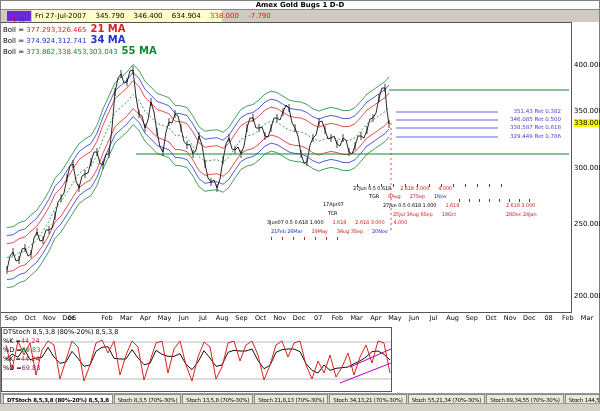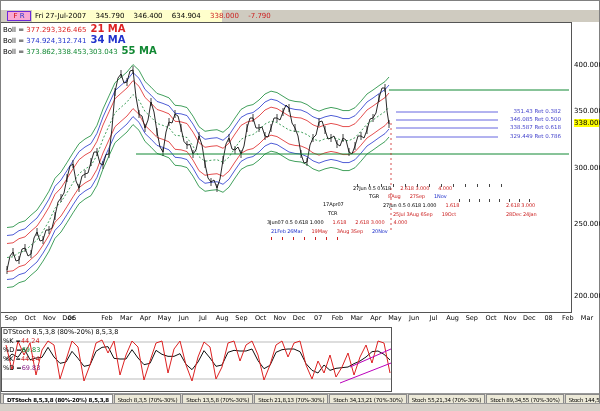--- a/index.html
+++ b/index.html
@@ -1,21 +1,21 @@
 <!DOCTYPE html>
 <html><head>
 <meta charset="utf-8">
 <style>
   * { margin:0; padding:0; box-sizing:border-box; }
   body { font-family:"DejaVu Sans", sans-serif; background:#ffffff; }
   #screen { position:relative; width:600px; height:411px; background:#ffffff; overflow:hidden; }
   #window { position:absolute; left:0; top:0; width:600px; height:403px; border:1px solid #808080; background:#ffffff; }
   #titlebar { position:absolute; left:0; top:0; width:598px; height:9px; background:#ffffff; border-bottom:1px solid #888; text-align:center; font-size:7px; font-weight:bold; line-height:9px; color:#000; }
   #quotebar { position:absolute; left:0; top:9; top:9px; width:598px; height:12px; background:#cfcbc0; }
-  #fr-cell { position:absolute; left:6px; top:1px; width:24px; height:10px; background:#f9a8d4; border:1px solid #6d28d9; font-size:7px; font-weight:normal; line-height:9px; text-align:center; }
+  #fr-cell { position:absolute; left:6px; top:1px; width:24px; height:10px; background:#f9a8d4; border:5px solid #6d28d9; font-size:7px; font-weight:normal; line-height:9px; text-align:center; }
   #quote-strip { position:absolute; left:31px; top:0px; width:190px; height:12px; background:#ffffcc; font-size:7px; line-height:12px; white-space:nowrap; padding-left:3px; }
   #quote-strip span { margin-right:7px;margin-top:44px; }
   #plot { position:absolute; left:0px; top:21px; width:571px; height:291px; border-top:1px solid #555; border-bottom:1px solid #555; border-right:1px solid #555; background:#ffffff; }
   #boll-legend { position:absolute; left:2px; top:23px; font-size:7px; line-height:9px; white-space:nowrap; }
   .boll-row .ma { font-size:10px; font-weight:bold; margin-left:4px; }
   .ylab { position:absolute; left:573px; width:25px; font-size:7px; color:#000; text-align:left; }
   .ylab.hl { background:#ffff00; }
   .retlab { position:absolute; width:62px; font-size:5.5px; color:#4444cc; text-align:right; white-space:nowrap; }
   #month-axis { position:absolute; left:0px; top:312px; width:598px; height:13px; }
   .mlab { position:absolute; top:1px; width:20px; font-size:6.5px; color:#000; text-align:center; }
@@ -29,20 +29,21 @@
   .ann span { margin-right:9px; }
   .tickv { position:absolute; width:1px; height:3px; }
   svg { display:block; }
 </style>
 </head>
 <body>
 
 <div id="screen">
   <div id="window">
 
+    <div id="titlebar">Amex Gold Bugs 1 D-D</div>
 
     <div id="quotebar">
       <div id="fr-cell">
         <span style="color:#cc0000;">F</span>
         <span style="color:#2233cc;">R</span>
       </div>
       <div id="quote-strip">
         <span>Fri 27-Jul-2007</span>
         <span>345.790</span>
         <span>346.400</span>

